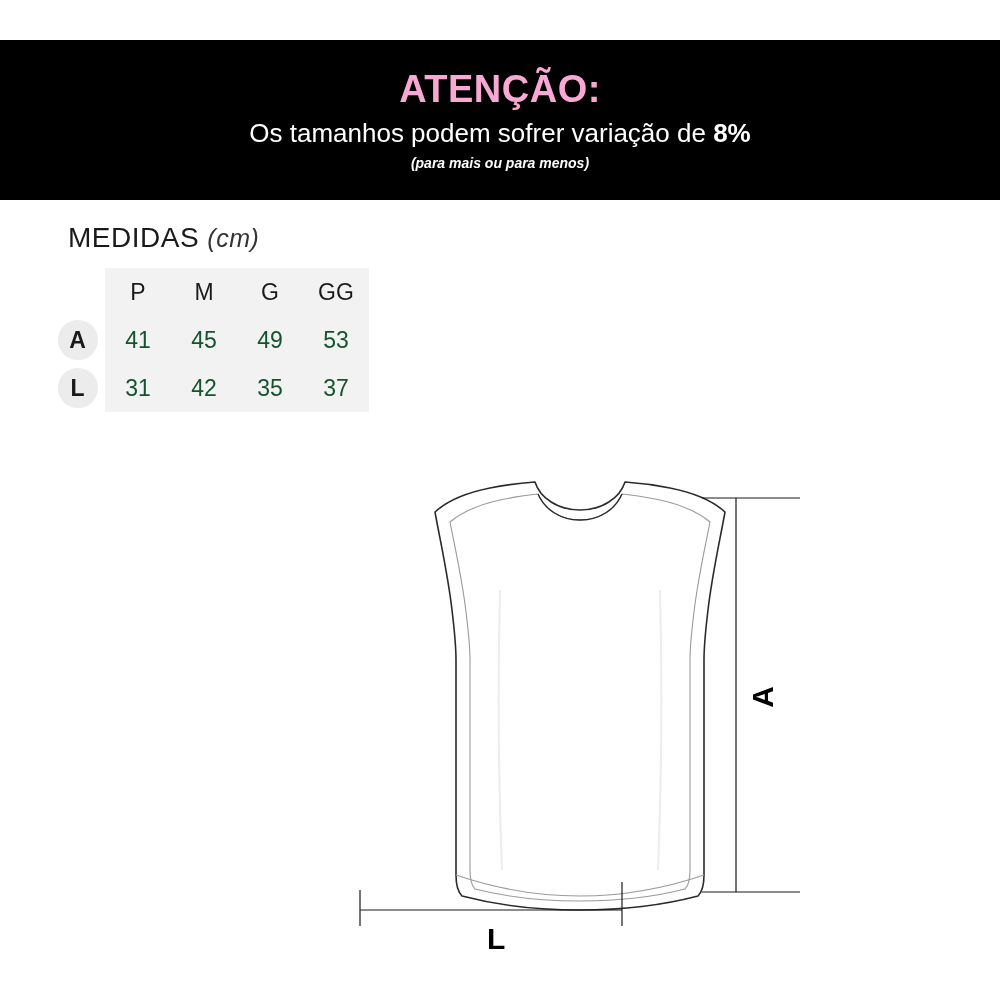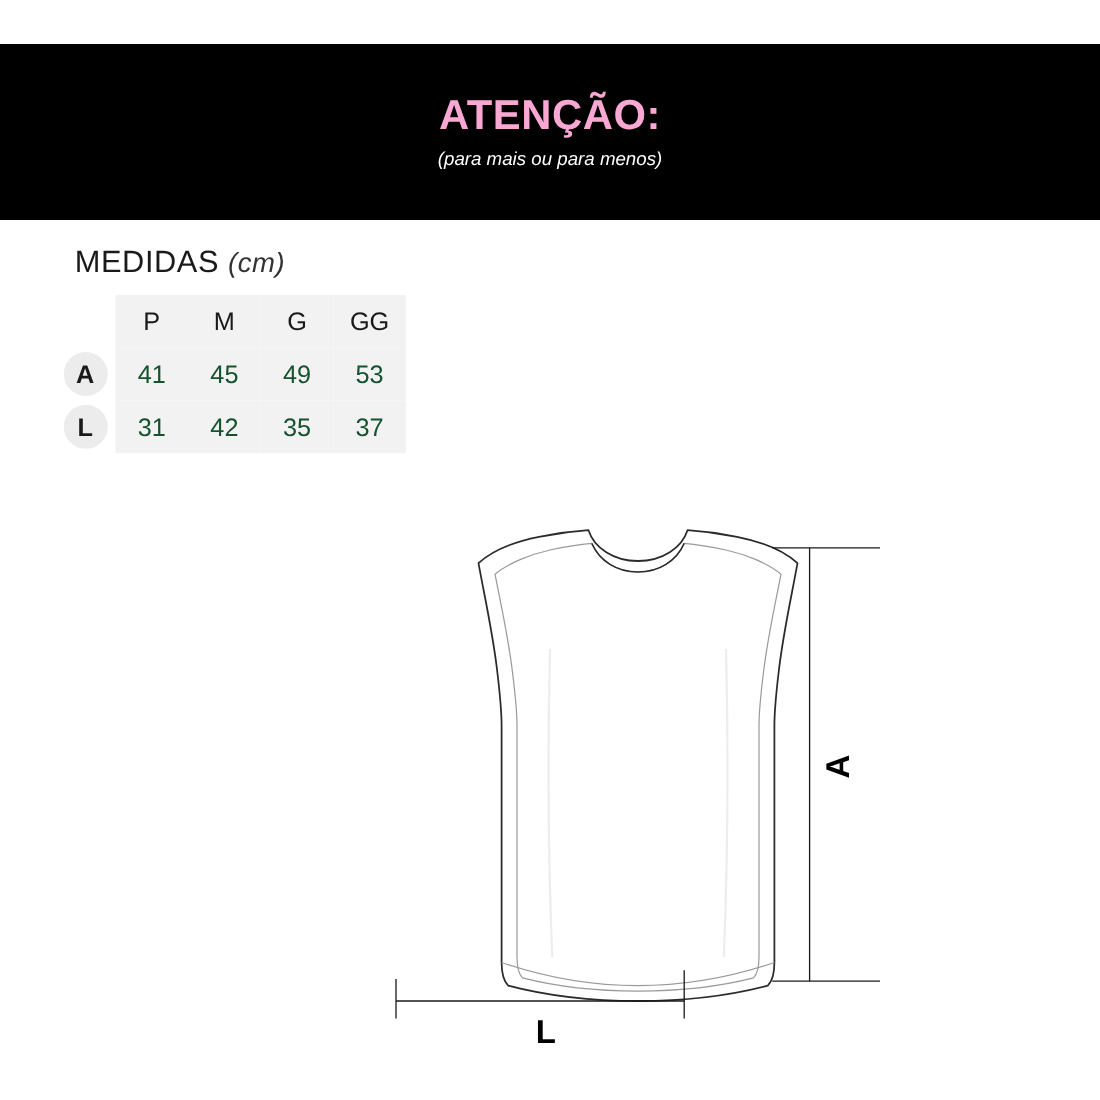--- a/index.html
+++ b/index.html
@@ -42,23 +42,23 @@
     font-size: 26px;
     font-weight: 400;
     line-height: 1.2;
     margin-bottom: 6px;
     white-space: nowrap;
   }
   .banner-sub b {
     font-weight: bold;
   }
   .banner-note {
-    font-size: 17px;
+    font-size: 14px;
     font-style: italic;
-    font-weight: 400;
+    font-weight: 700;
   }
 
   
   .measures-heading {
     position: absolute;
     left: 68px;
     top: 222px;
     font-size: 28px;
     color: #1a1a1a;
     letter-spacing: 0.5px;
@@ -152,20 +152,21 @@
     font-size: 30px;
     font-weight: bold;
     color: #000;
   }
 </style>
 </head>
 <body>
 
 <div class="banner">
   <div class="banner-title">ATENÇÃO:</div>
+  <div class="banner-sub"><span>Os tamanhos podem sofrer variação de </span><b>8%</b></div>
   <div class="banner-note">(para mais ou para menos)</div>
 </div>
 
 <div class="measures-heading">
   <span>MEDIDAS</span>
   <span class="unit">(cm)</span>
 </div>
 
 <table class="size-table">
   <tbody>

